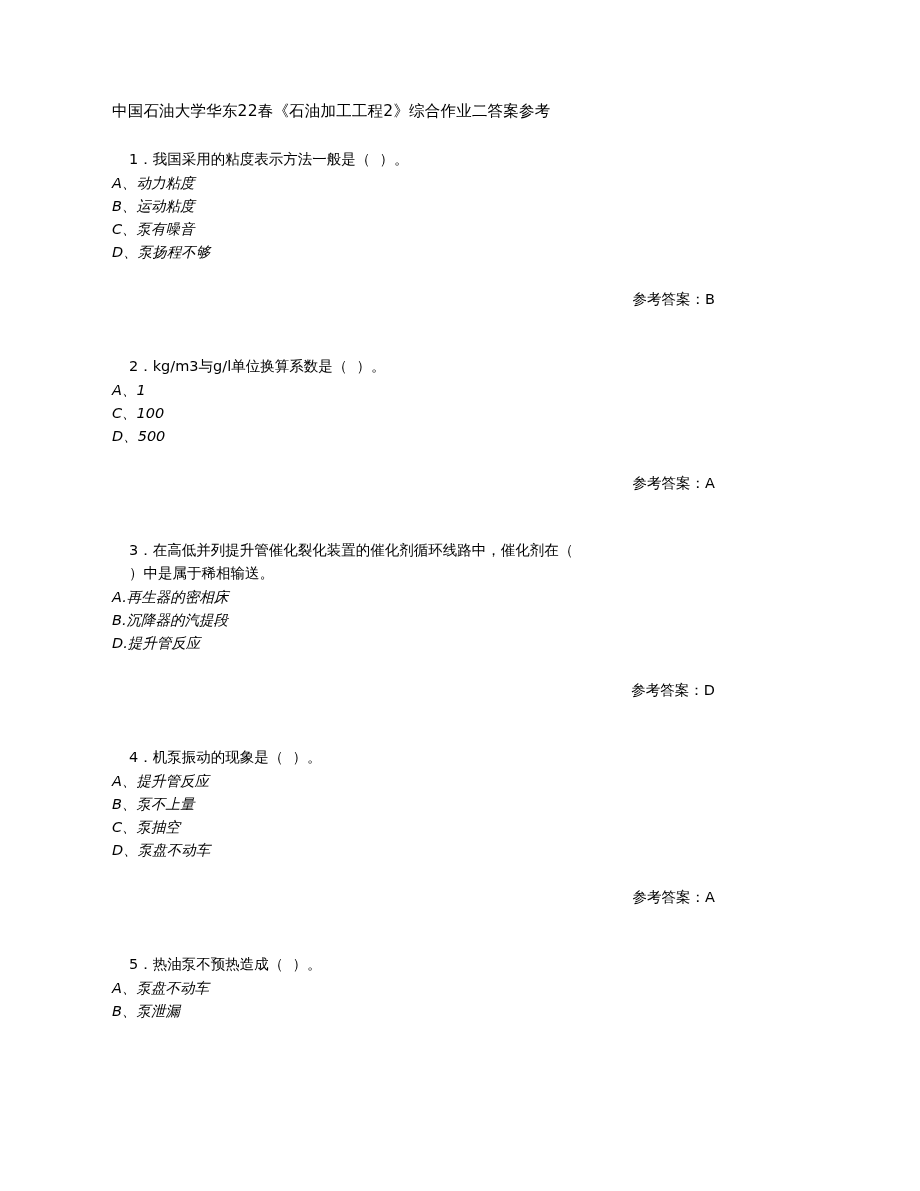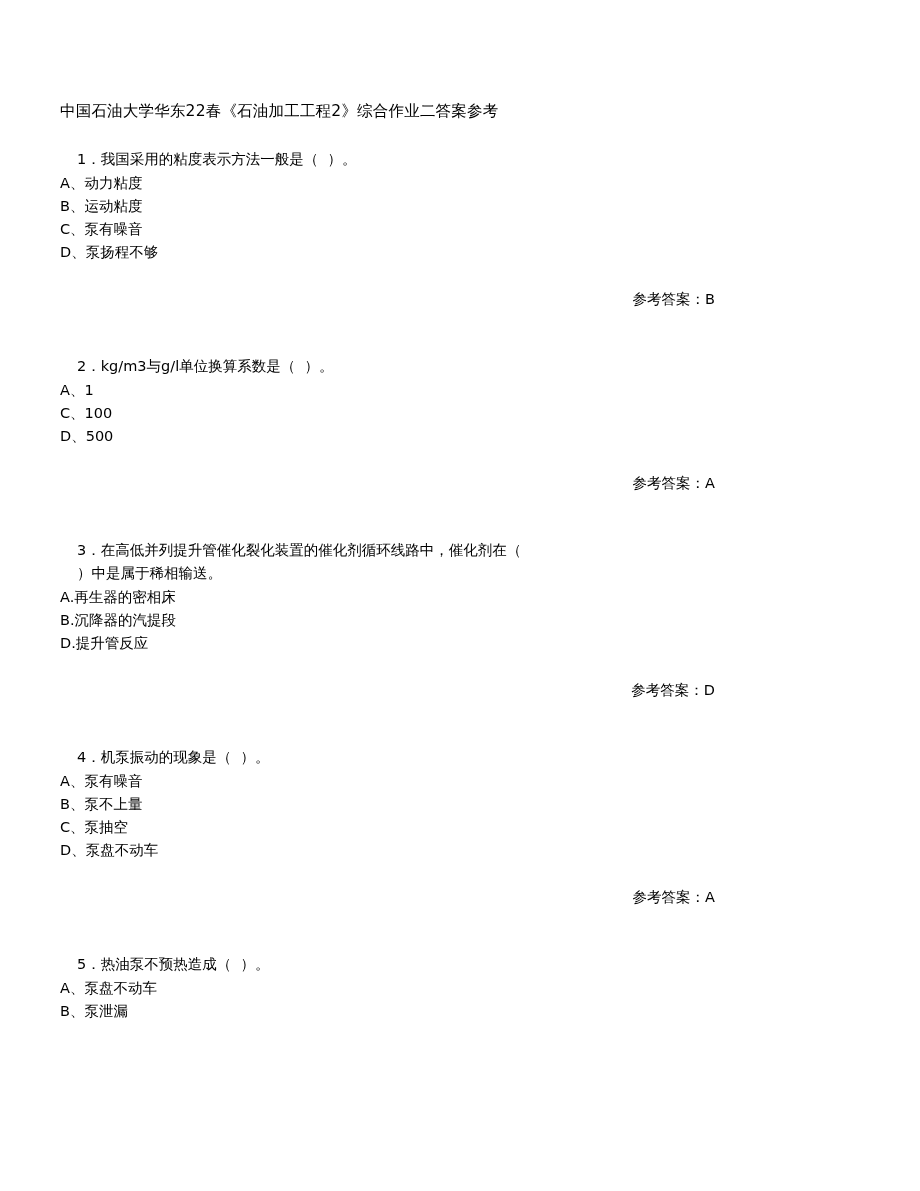--- a/index.html
+++ b/index.html
@@ -13,21 +13,21 @@
     font-family: "Liberation Serif", "DejaVu Serif", serif;
     color: #000000;
     position: relative;
     overflow: hidden;
   }
   .page {
     position: relative;
     width: 843px;
     height: 1191px;
     box-sizing: border-box;
-    padding: 100px 128px 0 60px;
+    padding: 100px 128px 0 112px;
   }
   .doc-title {
     font-family: "DejaVu Sans", "Liberation Sans", sans-serif;
     font-size: 15.5px;
     line-height: 22px;
     text-align: left;
     margin: 0 0 26px 0;
     letter-spacing: 0.2px;
     white-space: nowrap;
   }
@@ -40,20 +40,21 @@
     line-height: 23px;
     margin: 0 0 1px 17px;
     white-space: pre-wrap;
   }
   .q-option {
     font-family: "DejaVu Sans", "Liberation Sans", sans-serif;
     font-size: 14.5px;
     line-height: 23px;
     margin: 0;
     white-space: pre-wrap;
+    font-style: italic;
   }
   .q-answer {
     font-family: "DejaVu Sans", "Liberation Sans", sans-serif;
     font-size: 14.5px;
     line-height: 23px;
     margin: 24px 0 0 0;
     white-space: pre-wrap;
     text-align: right;
   }
   .spacer-q {
@@ -94,21 +95,21 @@
     <p class="q-option">A.再生器的密相床</p>
     <p class="q-option">B.沉降器的汽提段</p>
     <p class="q-option">D.提升管反应</p>
     <p class="q-answer">参考答案：D</p>
   </div>
 
   <div class="spacer-q"></div>
 
   <div class="question-block">
     <p class="q-stem">4．机泵振动的现象是（  ）。</p>
-    <p class="q-option">A、泵有噪音</p>
+    <p class="q-option">A、提升管反应</p>
     <p class="q-option">B、泵不上量</p>
     <p class="q-option">C、泵抽空</p>
     <p class="q-option">D、泵盘不动车</p>
     <p class="q-answer">参考答案：A</p>
   </div>
 
   <div class="spacer-q"></div>
 
   <div class="question-block">
     <p class="q-stem">5．热油泵不预热造成（  ）。</p>

